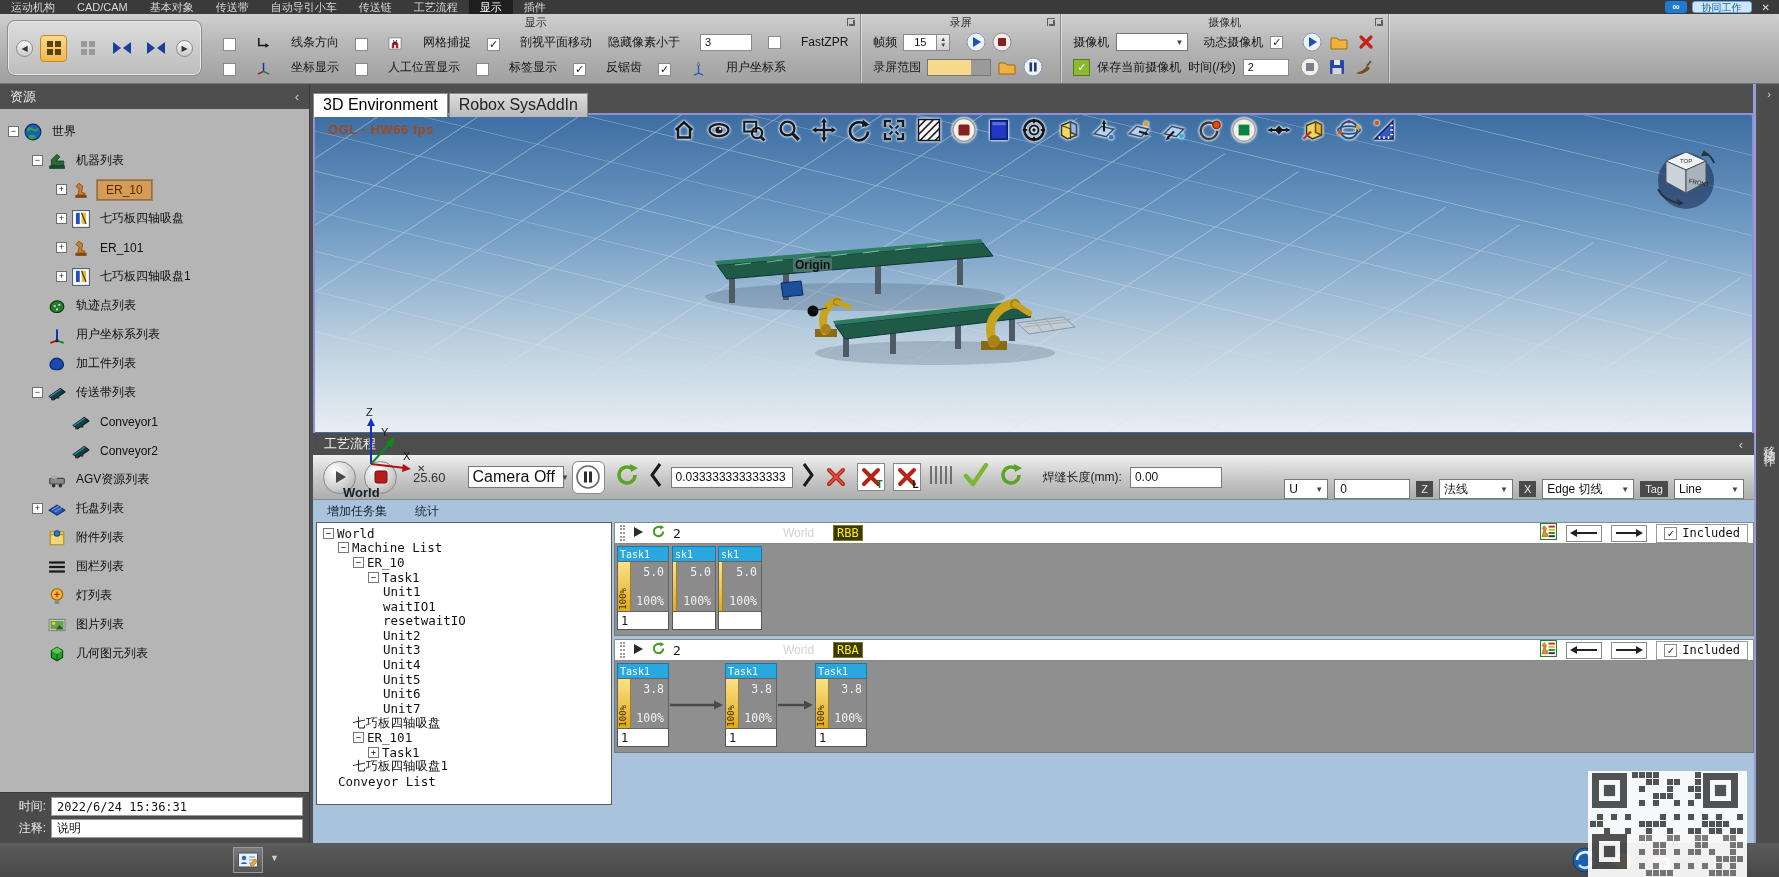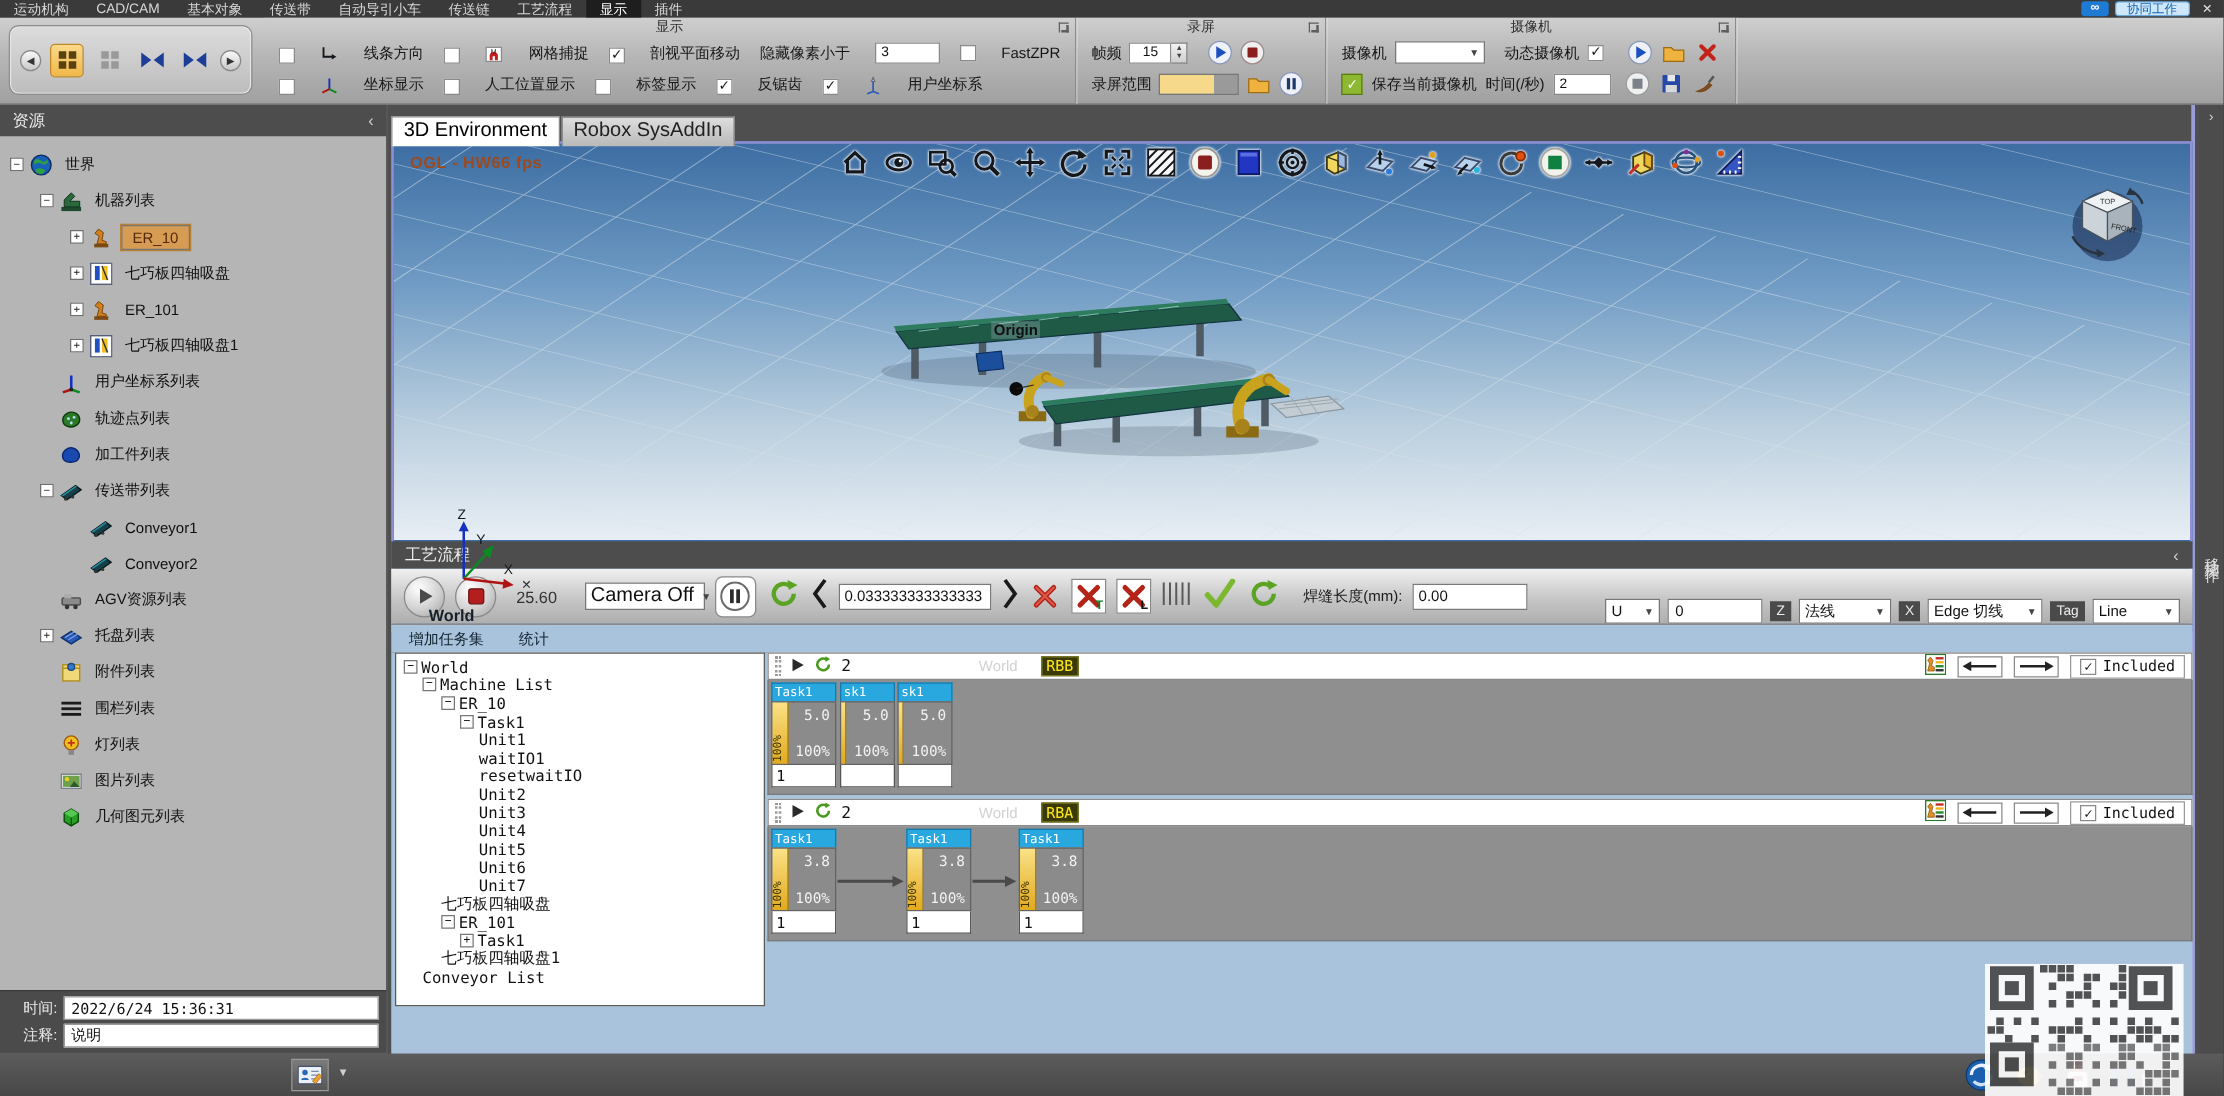--- a/index.html
+++ b/index.html
@@ -413,36 +413,36 @@
               <rect x="0.5" y="0.5" width="15" height="15" fill="#fff" stroke="#55607a"></rect>
               <rect x="3.5" y="2.5" width="3.4" height="10" fill="#2050c0"></rect>
               <rect x="8.5" y="2.5" width="4" height="10" fill="#f0c020"></rect>
               <path d="M8.5 2.5l4 10" stroke="#303030" stroke-width="1"></path>
             </svg></span>
           <span class="slabel">七巧板四轴吸盘1</span>
         </div>
         <div class="srow" style="padding-left: 26px;">
           <span class="exp-sp"></span>
           <span class="sic"><svg width="18" height="18" viewBox="0 0 16 16">
+              <path d="M2 9c0-4 5-7 9-5s4 7 0 9-9 0-9-4z" fill="#2a7a2a" stroke="#0a3a0a"></path>
+              <circle cx="6" cy="8" r="1" fill="#bde"></circle>
+              <circle cx="10" cy="7" r="1" fill="#bde"></circle>
+              <circle cx="8" cy="11" r="1" fill="#bde"></circle>
+            </svg></span>
+          <span class="slabel">轨迹点列表</span>
+        </div>
+        <div class="srow" style="padding-left: 26px;">
+          <span class="exp-sp"></span>
+          <span class="sic"><svg width="18" height="18" viewBox="0 0 16 16">
               <path d="M8 13 8 3" stroke="#1430c0" stroke-width="1.8"></path>
               <path d="M8 13 2 15" stroke="#b01212" stroke-width="1.8"></path>
               <path d="M8 13l6 2" stroke="#0a8a20" stroke-width="1.8"></path>
               <circle cx="8" cy="13" r="1.4" fill="#222"></circle>
             </svg></span>
           <span class="slabel">用户坐标系列表</span>
-        </div>
-        <div class="srow" style="padding-left: 26px;">
-          <span class="exp-sp"></span>
-          <span class="sic"><svg width="18" height="18" viewBox="0 0 16 16">
-              <path d="M2 9c0-4 5-7 9-5s4 7 0 9-9 0-9-4z" fill="#2a7a2a" stroke="#0a3a0a"></path>
-              <circle cx="6" cy="8" r="1" fill="#bde"></circle>
-              <circle cx="10" cy="7" r="1" fill="#bde"></circle>
-              <circle cx="8" cy="11" r="1" fill="#bde"></circle>
-            </svg></span>
-          <span class="slabel">轨迹点列表</span>
         </div>
         <div class="srow" style="padding-left: 26px;">
           <span class="exp-sp"></span>
           <span class="sic"><svg width="18" height="18" viewBox="0 0 16 16">
               <path d="M2 10c-1-4 3-8 7-7s6 5 4 8-10 3-11-1z" fill="#1848b0" stroke="#0a2a70"></path>
             </svg></span>
           <span class="slabel">加工件列表</span>
         </div>
         <div class="srow" style="padding-left: 26px;">
           <span class="exp">−</span>

